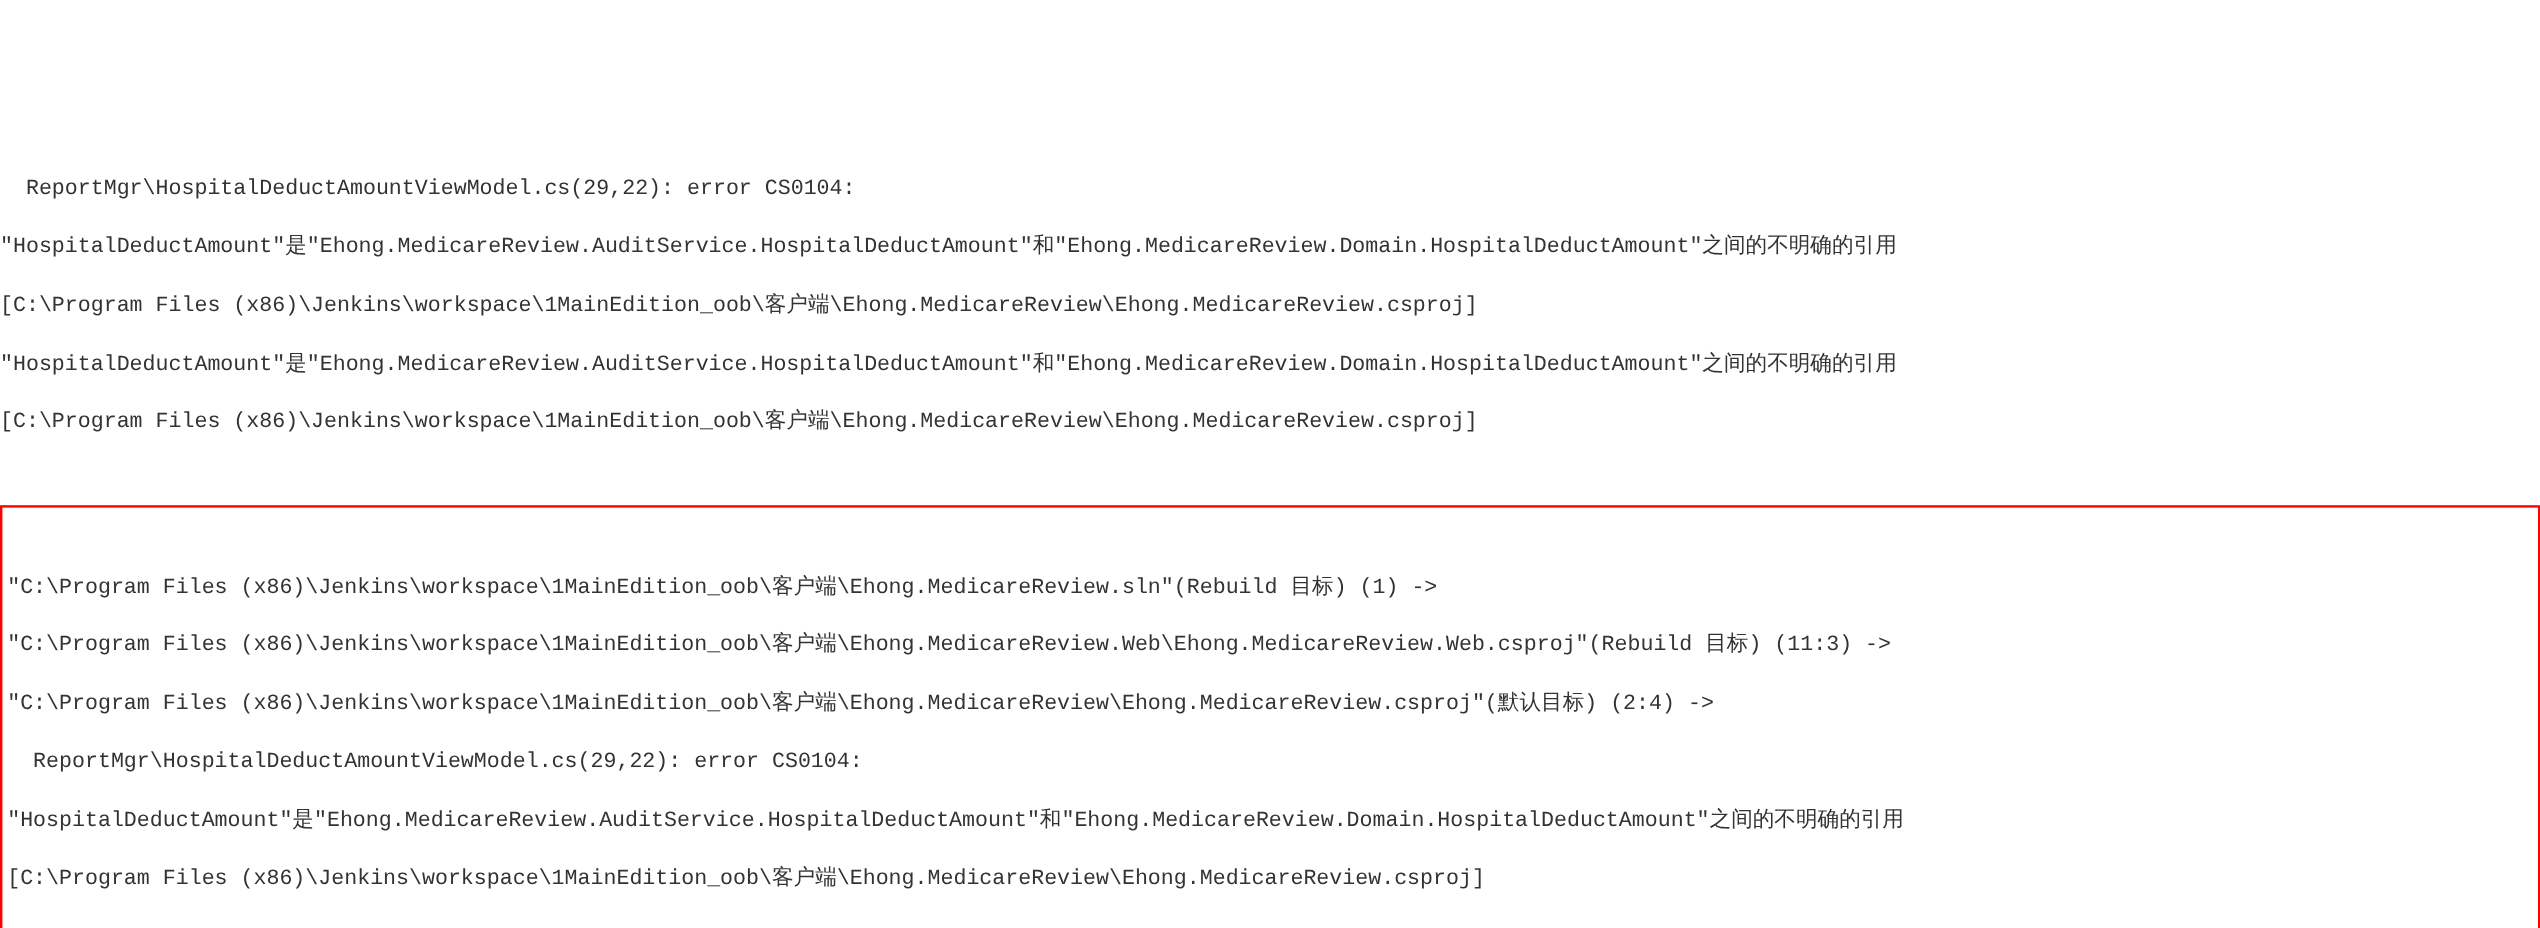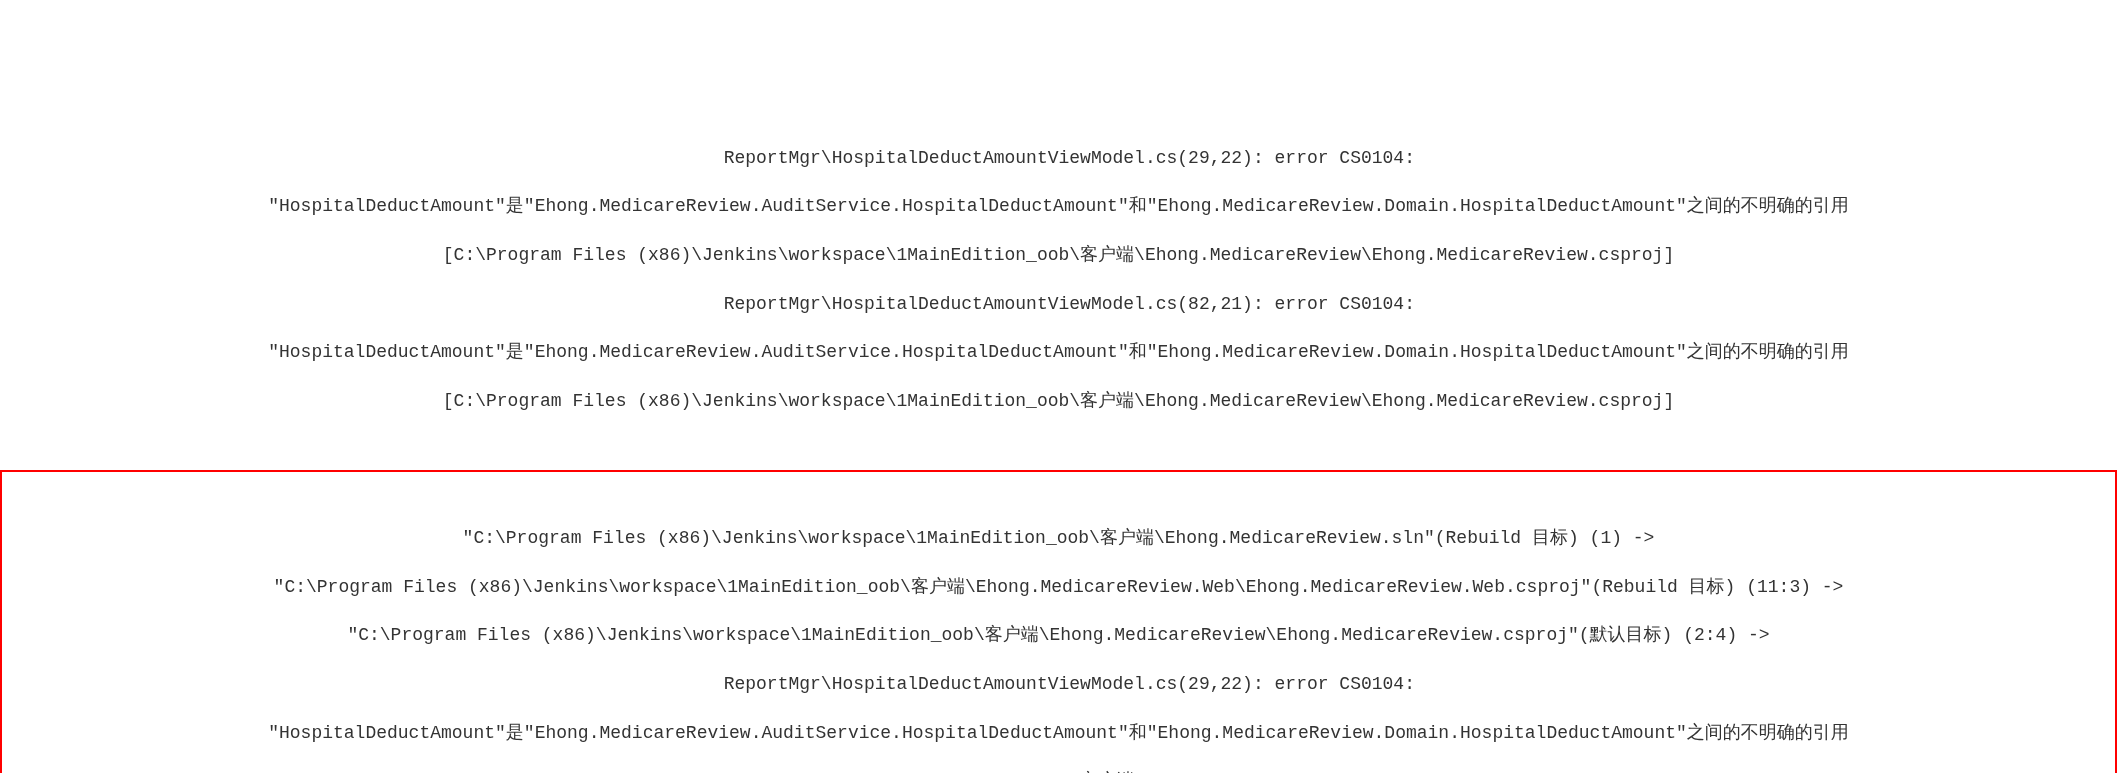--- a/index.html
+++ b/index.html
@@ -14,39 +14,37 @@
       color: #333;
       background: #fff;
       padding: 0;
       white-space: pre;
       overflow-x: auto;
     }
     .log-line {
       display: block;
       white-space: pre;
       color: #333;
-      text-align: center;
     }
     .highlighted-block {
       border: 2px solid #ff0000;
       padding: 6px 4px;
       margin: 8px 0 6px 0;
     }
   </style>
 </head>
 <body>
 
 
 
 <div class="log-container">
 <div class="upper-section">
 <span class="log-line">  ReportMgr\HospitalDeductAmountViewModel.cs(29,22): error CS0104:</span>
 <span class="log-line">"HospitalDeductAmount"是"Ehong.MedicareReview.AuditService.HospitalDeductAmount"和"Ehong.MedicareReview.Domain.HospitalDeductAmount"之间的不明确的引用</span>
 <span class="log-line">[C:\Program Files (x86)\Jenkins\workspace\1MainEdition_oob\客户端\Ehong.MedicareReview\Ehong.MedicareReview.csproj]</span>
-<span class="log-line">  ReportMgr\HospitalDeductAmountViewModel.cs(82,21): error CS0104:</span>
 <span class="log-line">"HospitalDeductAmount"是"Ehong.MedicareReview.AuditService.HospitalDeductAmount"和"Ehong.MedicareReview.Domain.HospitalDeductAmount"之间的不明确的引用</span>
 <span class="log-line">[C:\Program Files (x86)\Jenkins\workspace\1MainEdition_oob\客户端\Ehong.MedicareReview\Ehong.MedicareReview.csproj]</span>
 </div>
 <div class="highlighted-block">
 <span class="log-line"></span>
 <span class="log-line">"C:\Program Files (x86)\Jenkins\workspace\1MainEdition_oob\客户端\Ehong.MedicareReview.sln"(Rebuild 目标) (1) -&gt;</span>
 <span class="log-line">"C:\Program Files (x86)\Jenkins\workspace\1MainEdition_oob\客户端\Ehong.MedicareReview.Web\Ehong.MedicareReview.Web.csproj"(Rebuild 目标) (11:3) -&gt;</span>
 <span class="log-line">"C:\Program Files (x86)\Jenkins\workspace\1MainEdition_oob\客户端\Ehong.MedicareReview\Ehong.MedicareReview.csproj"(默认目标) (2:4) -&gt;</span>
 <span class="log-line">  ReportMgr\HospitalDeductAmountViewModel.cs(29,22): error CS0104:</span>
 <span class="log-line">"HospitalDeductAmount"是"Ehong.MedicareReview.AuditService.HospitalDeductAmount"和"Ehong.MedicareReview.Domain.HospitalDeductAmount"之间的不明确的引用</span>

